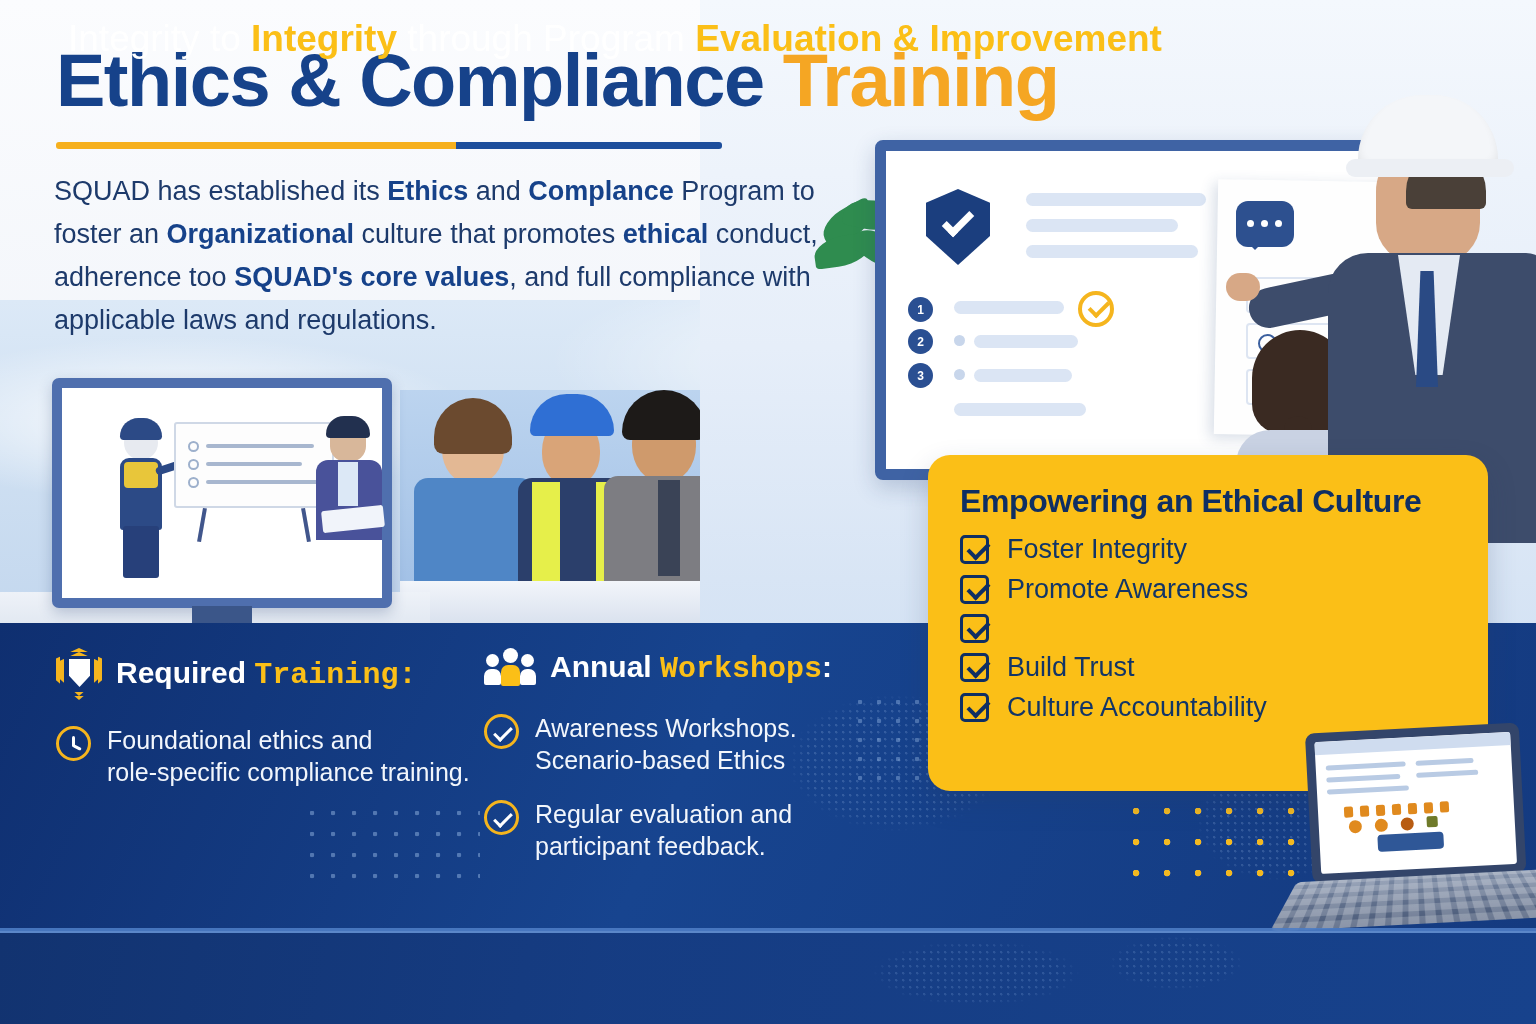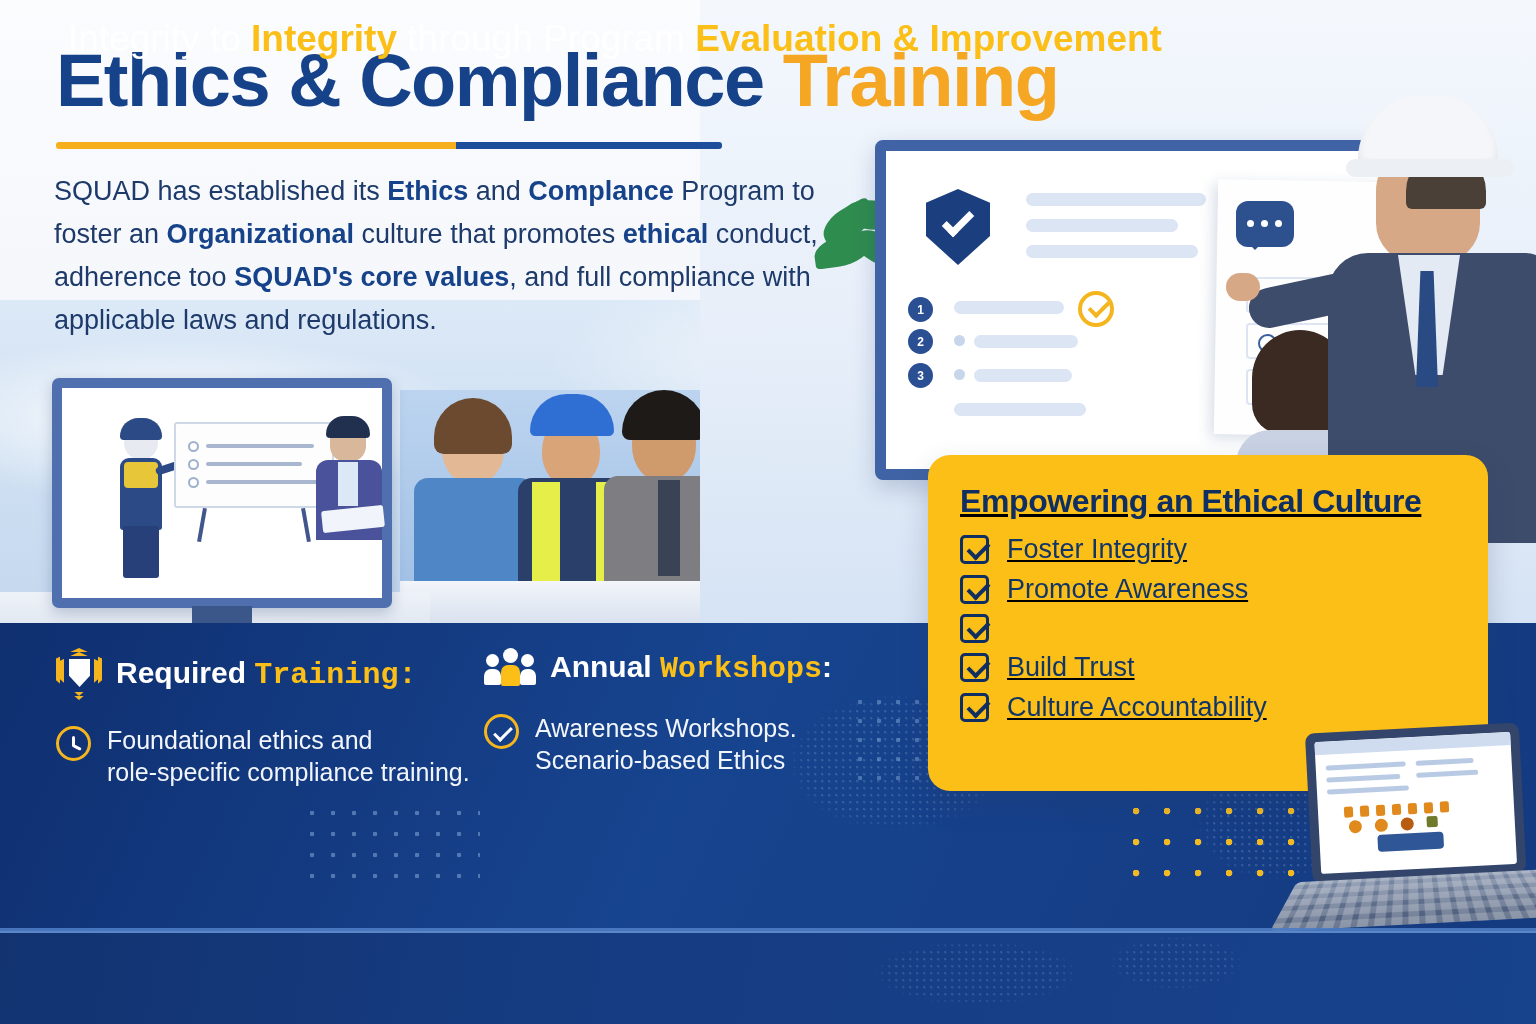--- a/index.html
+++ b/index.html
@@ -147,21 +147,20 @@
   .seated-w { position:absolute; left:1236px; top:330px; width:136px; height:200px;}
   .sw-hair{position:absolute; left:16px; top:0px; width:96px; height:104px; background:#3a2a22; border-radius:48px 48px 30px 30px;}
   .sw-tail{position:absolute; left:48px; top:86px; width:28px; height:96px; background:#3a2a22; border-radius:14px;}
   .sw-body{position:absolute; left:0px; top:100px; width:136px; height:110px; background:#c9d2e3; border-radius:34px 34px 0 0;}
 
   
   .ycard {
     position:absolute; left:928px; top:455px; width:560px; height:336px;
     background:#fbbf17; border-radius:22px; box-shadow:0 12px 28px rgba(40,60,100,.22);
     padding:28px 32px;
-    text-decoration:underline;
   }
   .ycard h2 { color:#0f2f63; font-size:32px; font-weight:bold; margin-bottom:14px; letter-spacing:-.4px;}
   .yrow { display:flex; align-items:center; gap:18px; margin-bottom:9px;}
   .ybox { width:29px; height:29px; border:3px solid #0f2f63; border-radius:5px; position:relative; flex:0 0 auto;}
   .ybox::after{content:""; position:absolute; left:5px; top:4px; width:17px; height:9px;
     border-left:4px solid #0f2f63; border-bottom:4px solid #0f2f63; transform:rotate(-45deg);}
   .ylabel { color:#123567; font-size:27px;}
 
   
   .band {
@@ -439,20 +438,27 @@
         <i style="left:17px;top:17px;width:19px;height:21px;background:#fbbf17;"></i>
         <i style="left:36px;top:21px;width:16px;height:16px;background:#fff;"></i>
       </div>
       <div class="htxt"><span>Annual </span><span class="gold">Workshops</span><span>:</span></div>
     </div>
     <div class="bullet">
       <div class="bic check"></div>
       <div class="btxt">
         <div>Awareness Workshops.</div>
         <div>Scenario-based Ethics</div>
+      </div>
+    </div>
+    <div class="bullet">
+      <div class="bic check"></div>
+      <div class="btxt">
+        <div>Regular evaluation and</div>
+        <div>participant feedback.</div>
       </div>
     </div>
   </div>
 
   <div class="ycard">
     <h2>Empowering an Ethical Culture</h2>
     <div class="yrow">
       <div class="ybox"></div>
       <div class="ylabel">Foster Integrity</div>
     </div>

